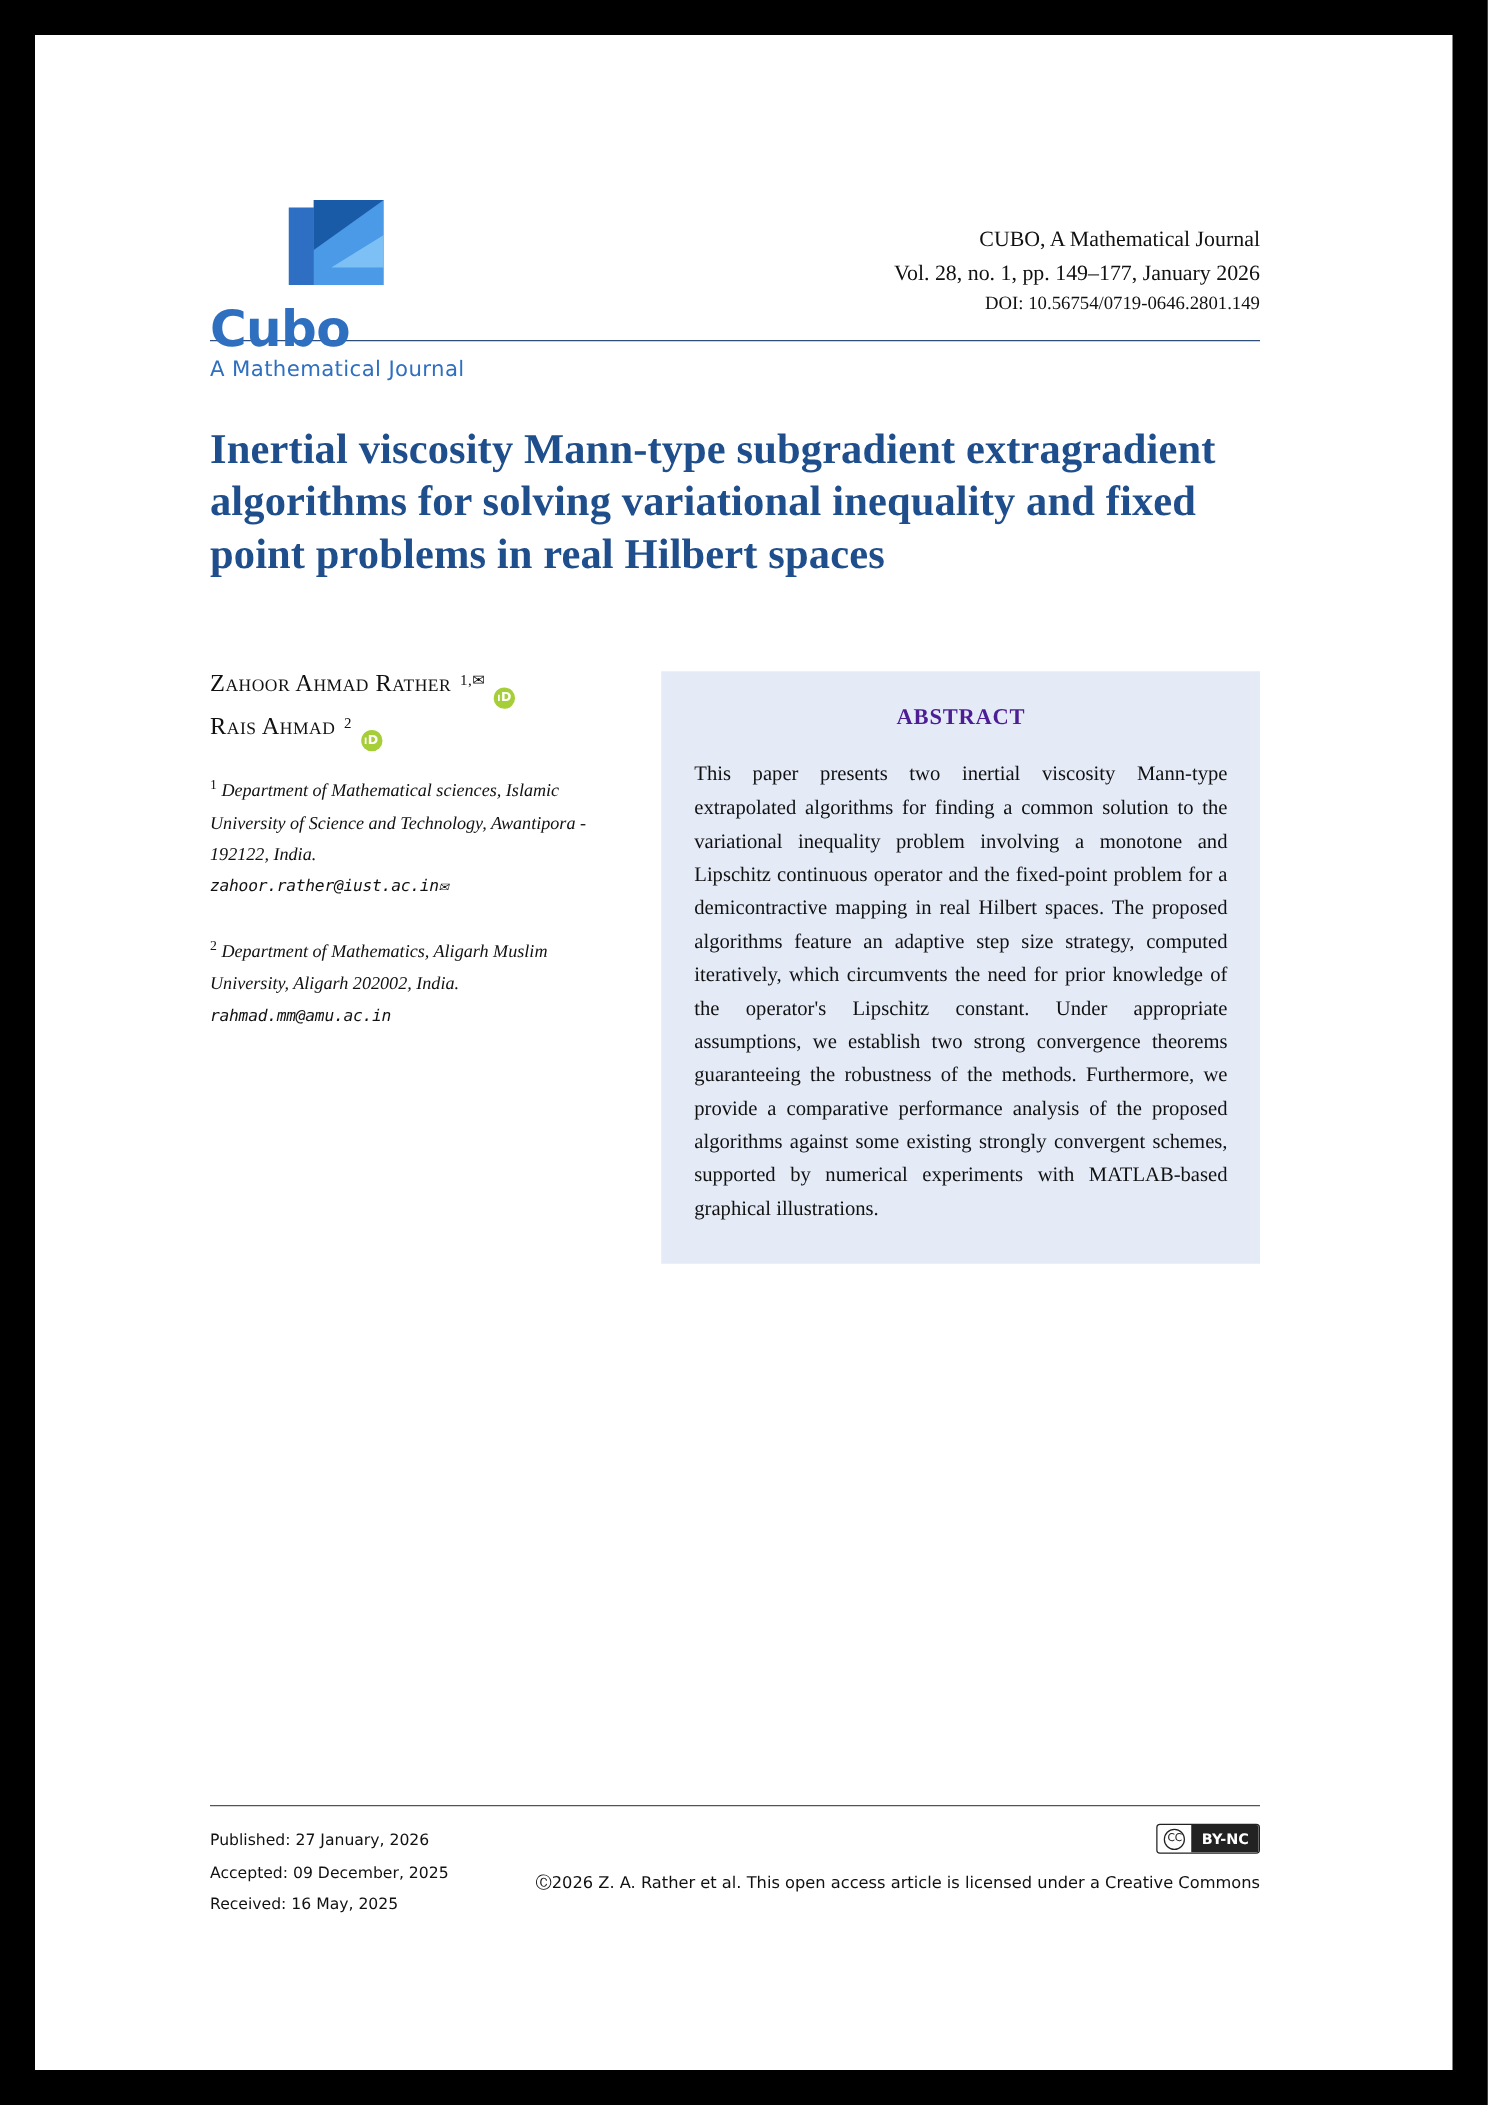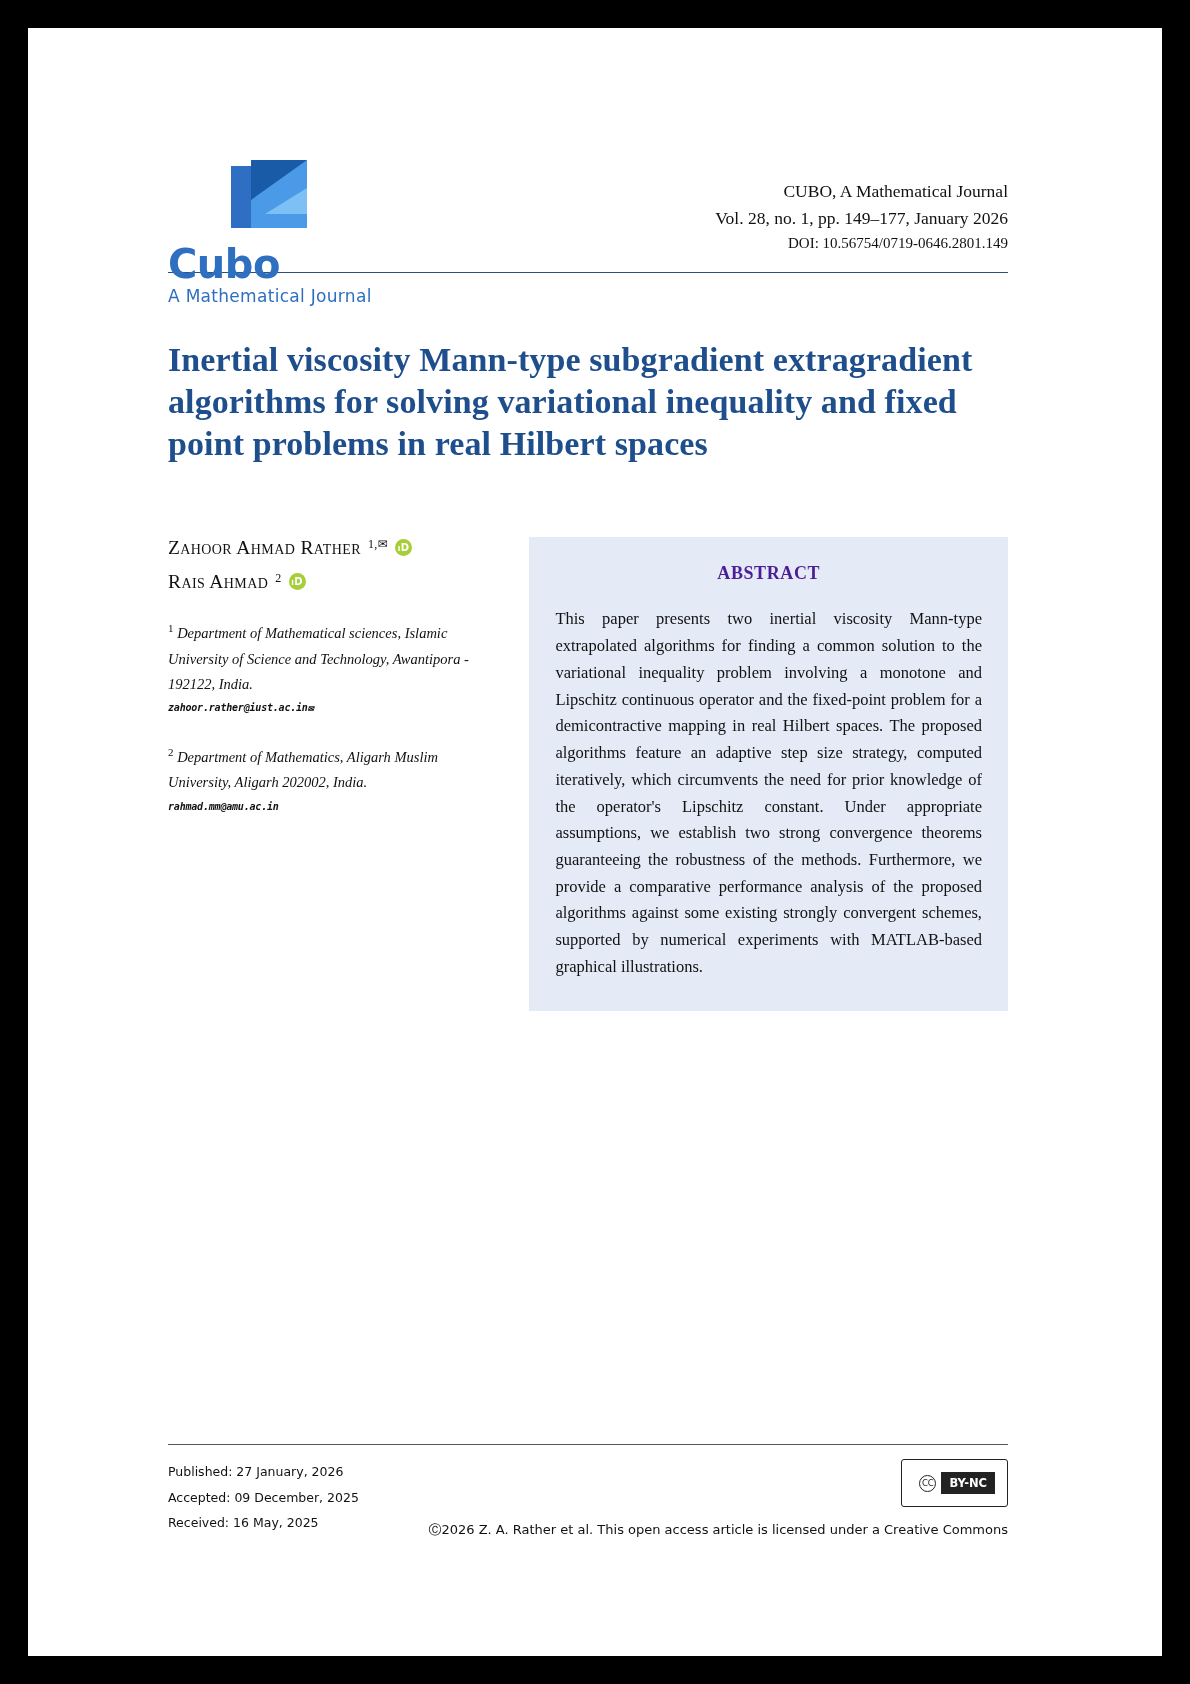--- a/index.html
+++ b/index.html
@@ -147,38 +147,38 @@
     height: 17px;
     border-radius: 50%;
     background: #a6ce39;
     color: #ffffff;
     font-family: "DejaVu Sans", sans-serif;
     font-size: 10px;
     font-weight: bold;
     line-height: 17px;
     text-align: center;
     position: relative;
-    top: 2px;
+    top: 13px;
   }
   .affil {
     font-size: 14.5px;
     font-style: italic;
     line-height: 1.75;
     margin-top: 26px;
     color: #111;
   }
   .affil sup {
     font-style: normal;
     font-size: 11px;
   }
   .email {
     font-family: "DejaVu Sans Mono", monospace;
     font-style: italic;
-    font-size: 10px;
-    font-weight: bold;
+    font-size: 13px;
+    font-weight: normal;
     margin-top: 2px;
     letter-spacing: -0.2px;
   }
 
   .abstract-box {
     background: #e4ebf7;
     padding: 26px 26px 30px 26px;
     box-sizing: border-box;
   }
   .abstract-title {
@@ -220,21 +220,21 @@
   }
   .license-block {
     text-align: right;
     width: 600px;
   }
   .cc-badge {
     display: inline-block;
     border: 1.5px solid #222;
     border-radius: 3px;
     background: #ffffff;
-    padding: 12px;
+    padding: 0;
     height: 22px;
     overflow: hidden;
     margin-bottom: 8px;
   }
   .cc-badge-inner {
     display: flex;
     align-items: center;
     height: 22px;
   }
   .cc-circle {

